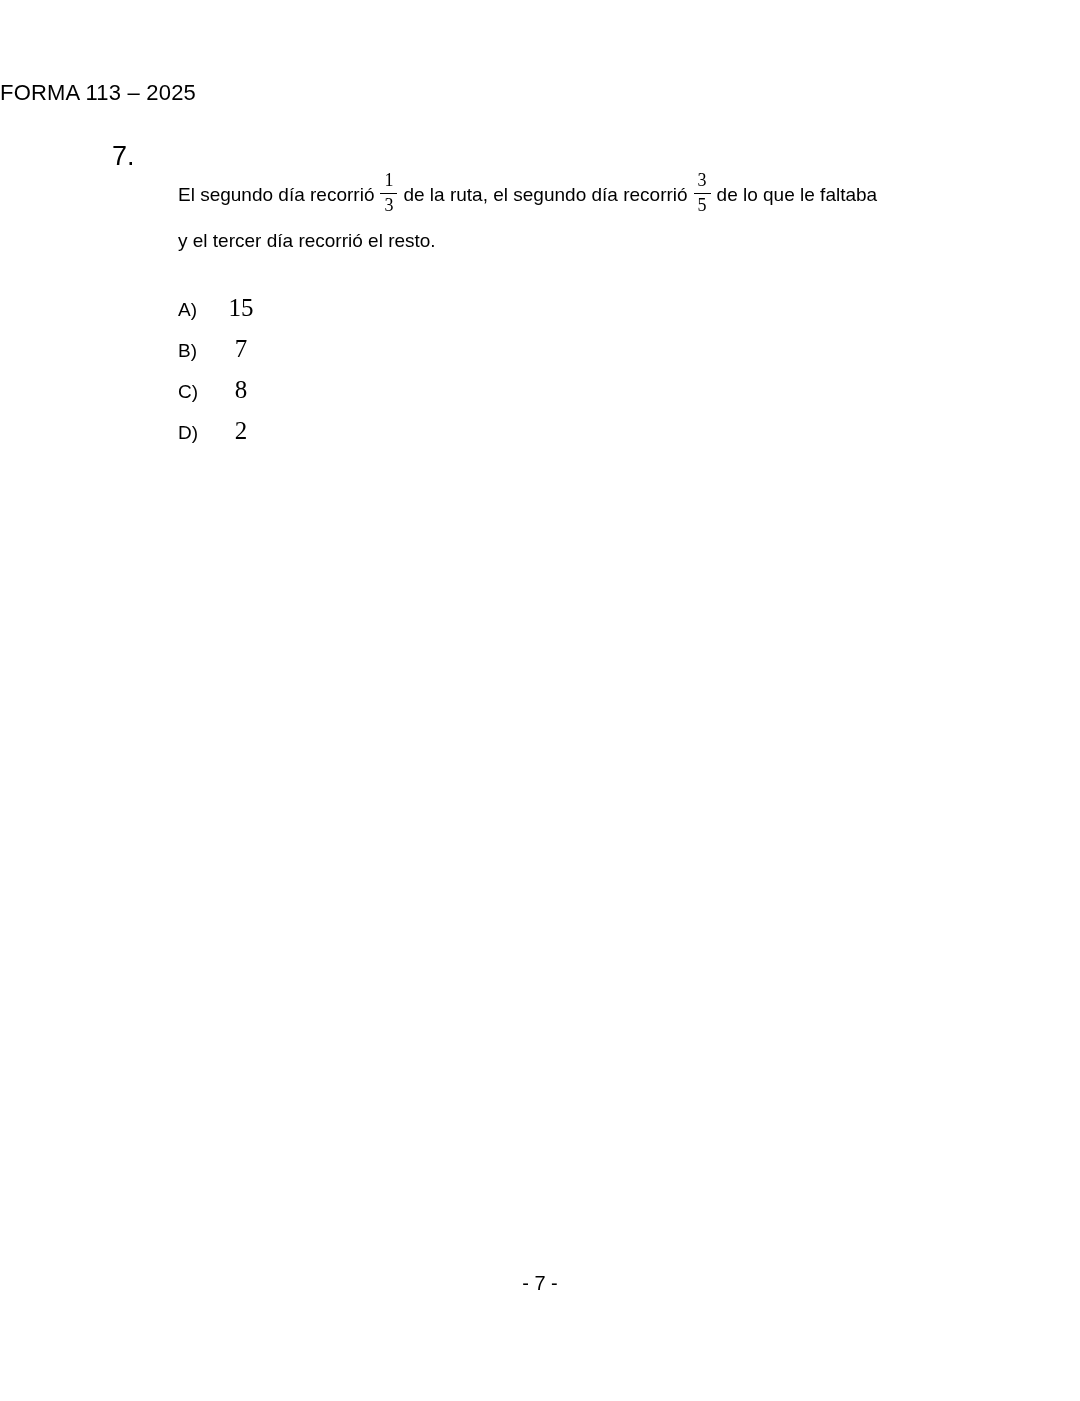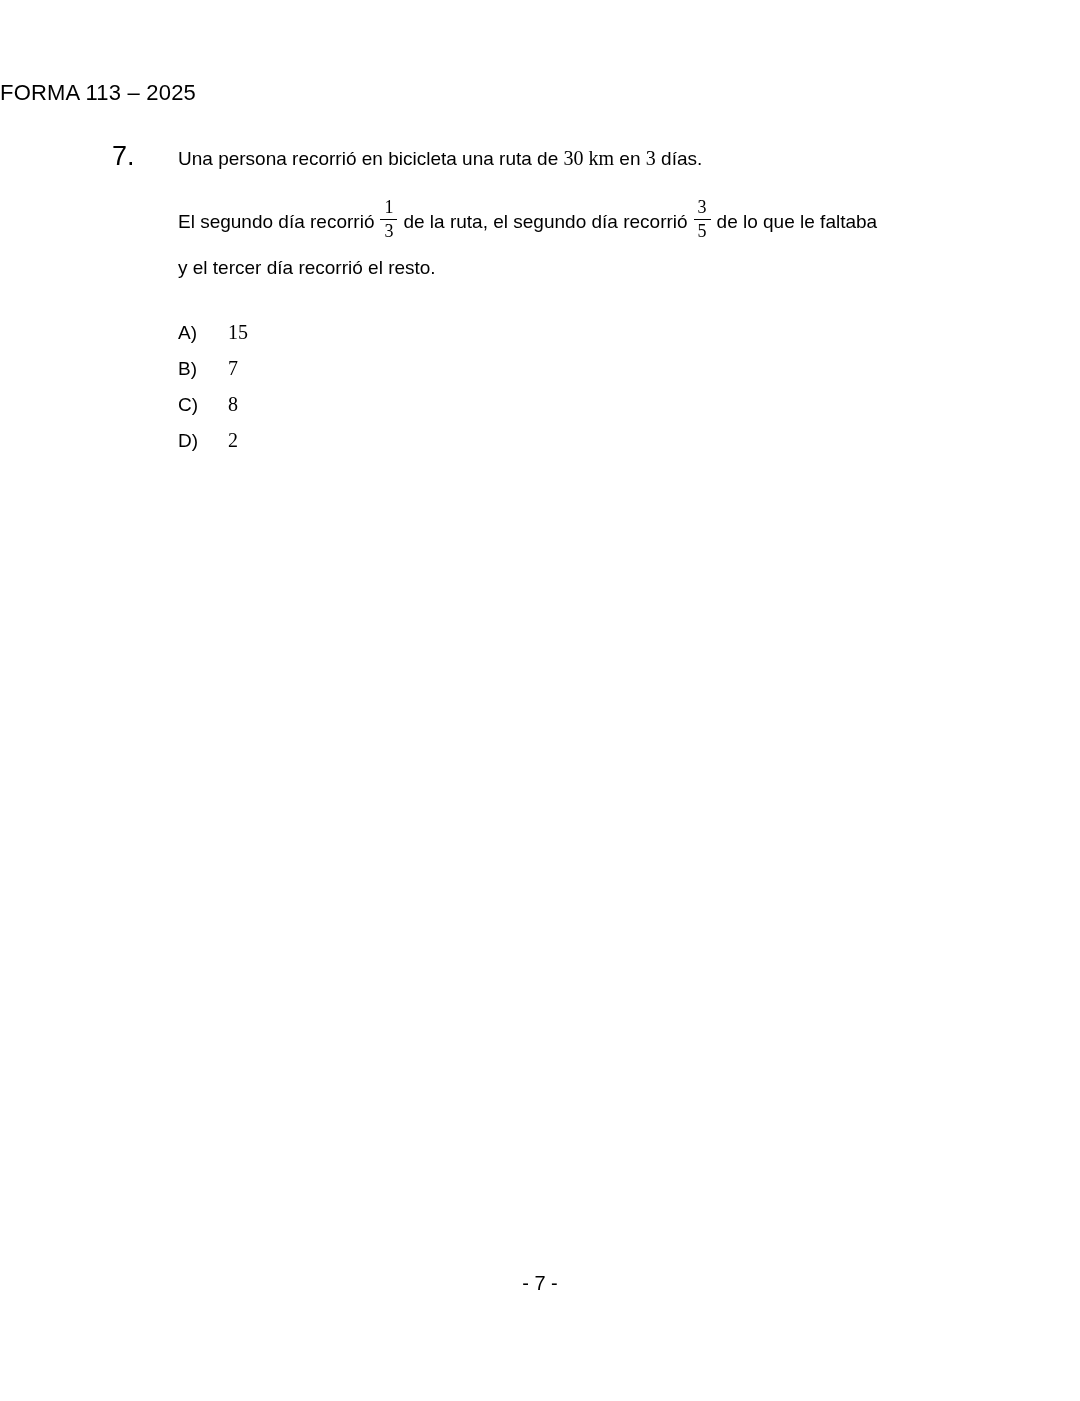--- a/index.html
+++ b/index.html
@@ -60,44 +60,43 @@
   .options { margin-top: 40px; }
   .option-row {
     display: flex;
     align-items: baseline;
     margin-bottom: 13px;
     font-size: 19px;
   }
   .opt-label { width: 50px; flex: 0 0 50px; }
   .opt-value {
     font-family: "Liberation Serif", serif;
-    font-size: 20px;
+    font-size: 25px;
     width: 26px;
-    text-align: left;
+    text-align: center;
     display: inline-block;
   }
   .page-footer {
     position: absolute;
     top: 1272px;
     left: 0;
     width: 100%;
     text-align: center;
     font-size: 20px;
   }
 </style>
 </head>
 <body>
 
 <div class="page-title">FORMA 113 – 2025</div>
 
 <div class="question-wrap">
   <div class="qnum">7.</div>
   <div class="qbody">
 
-    <p class="intro"><span>Una persona recorrió en bicicleta una ruta de</span> <span class="math">30 km</span> <span>en</span> <span class="math">3</span> <span>días.</span></p>
 
     <p class="para-frac"><span>El segundo día recorrió</span><span class="frac"><span class="num">1</span><span class="den">3</span></span><span>de la ruta, el segundo día recorrió</span><span class="frac"><span class="num">3</span><span class="den">5</span></span><span>de lo que le faltaba</span></p>
 
     <p class="continuation">y el tercer día recorrió el resto.</p>
 
 
     <div class="options">
       <div class="option-row">
         <span class="opt-label">A)</span>
         <span class="opt-value">15</span>

